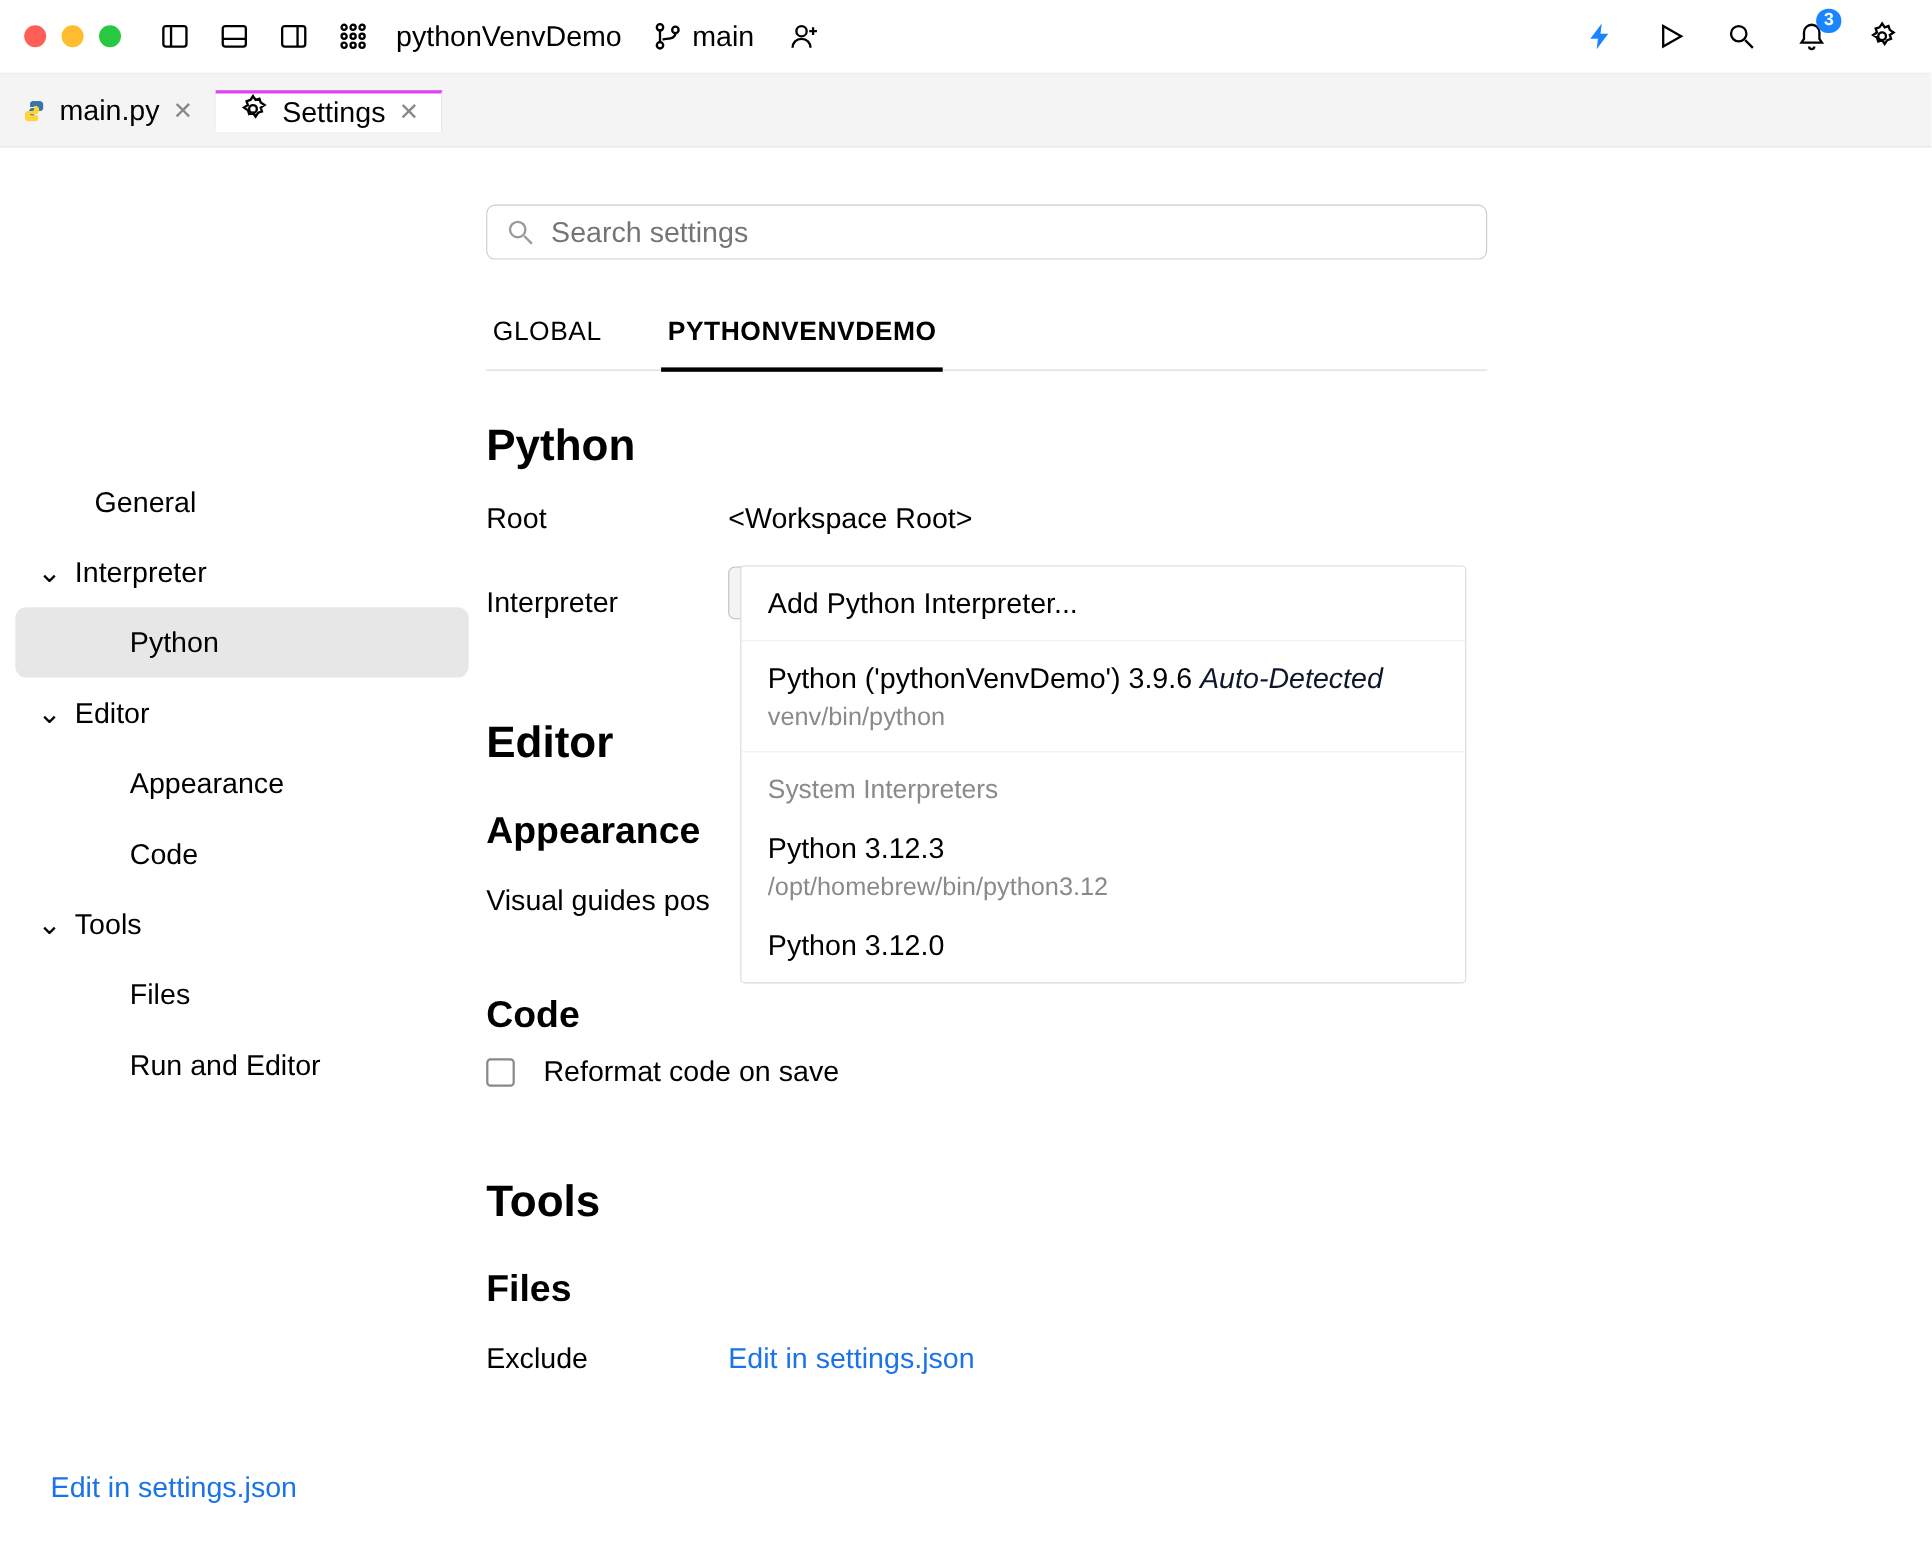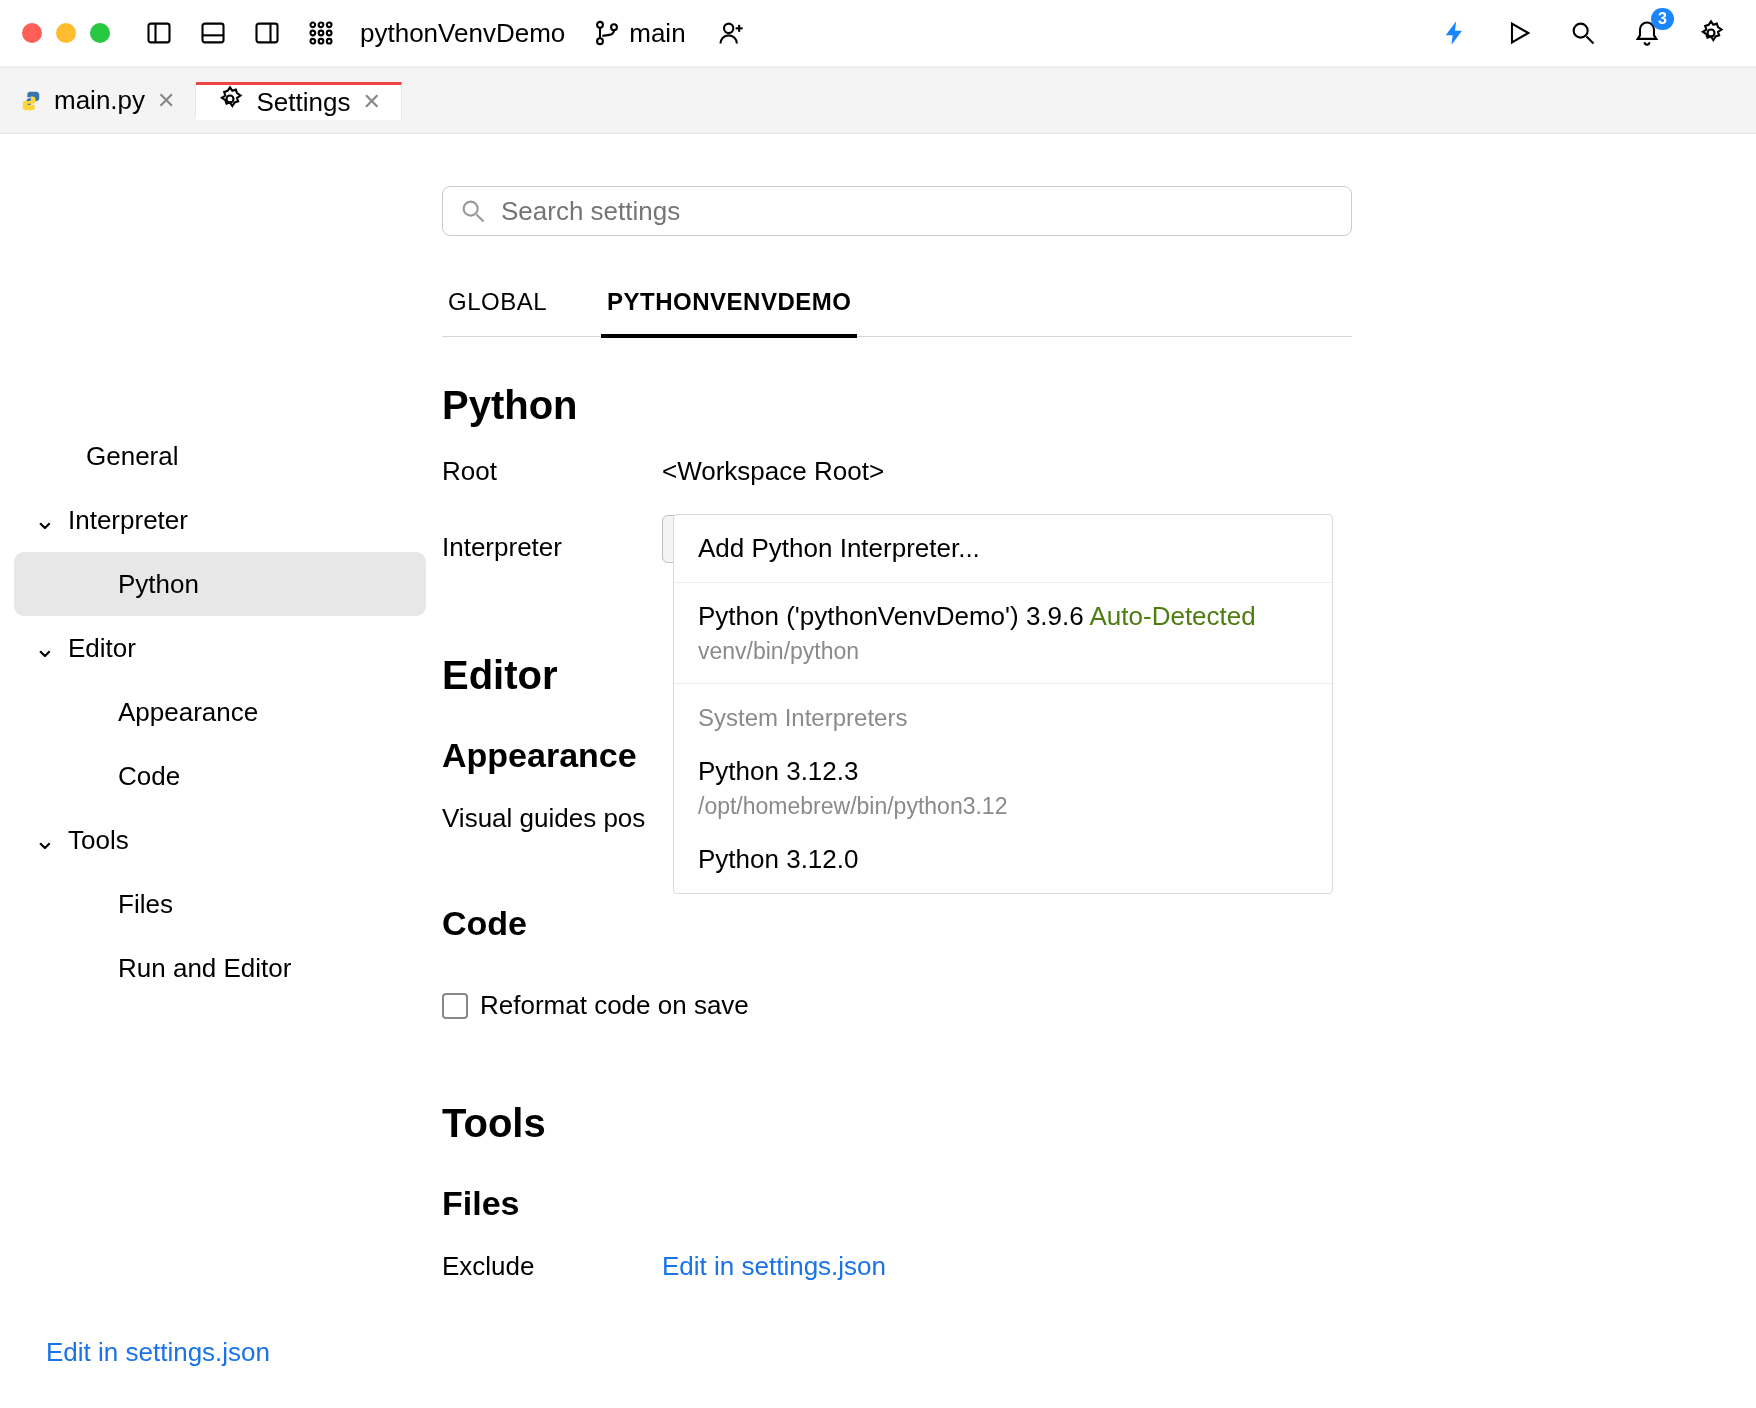--- a/index.html
+++ b/index.html
@@ -46,21 +46,21 @@
       background: #f4f4f4;
       display:flex; align-items:center;
       border-bottom: 1px solid #e6e6e6;
     }
     .ed-tab {
       display:flex; align-items:center; gap:12px;
       padding: 0 20px; font-size: 26px;
       border-right: 1px solid #e6e6e6;
     }
     .ed-tab.active {
-      background:#fff; border-top: 3px solid #ef4444;
+      background:#fff; border-top: 3px solid #d946ef;
     }
     .ed-tab .close { color:#888; font-size:22px; }
     .py-icon { width:22px; height:22px; display:inline-block; position:relative; }
     .py-icon svg { display:block; }
 
     
     .body {
       display:flex; height: calc(100% - 68px - 66px);
     }
     .sidebar {
@@ -123,25 +123,25 @@
       width: 660px; max-height: 392px;
       background:#fff; border:1.5px solid #d9d9d9; border-radius:4px;
       box-shadow: 0 0 0 rgba(0,0,0,0);
       overflow:hidden;
     }
     .dd-scroll { overflow-y:auto; max-height:392px; }
     .dd-scroll::-webkit-scrollbar { width:10px; }
     .dd-scroll::-webkit-scrollbar-thumb { background:#cfcfcf; border-radius:6px; }
     .dd-item { padding: 18px 24px; font-size:26px; border-bottom:1.5px solid #eee; }
     .dd-item .path { color:#8a8a8a; font-size:23px; margin-top:6px; }
-    .dd-badge { color:#4d7c0f; }
+    .dd-badge { color:#0f172a;font-style:italic; }
     .dd-header { color:#8a8a8a; font-size:24px; padding: 20px 24px 6px; }
     .dd-item.noborder { border-bottom:none; }
 
-    .checkbox-row { display:flex; align-items:center; gap:12px; margin-top: 47px; font-size:26px; }
+    .checkbox-row { display:flex; align-items:center; gap:26px; margin-top: 16px; font-size:26px; }
     .cb {
       width:26px; height:26px; border:2px solid #888; border-radius:4px; background:#fff;
     }
 
     .link { color:#1a73e8; }
 
     
     .ic { width:28px; height:28px; stroke:#000; stroke-width:1.8; fill:none; }
   </style>
 </head>

